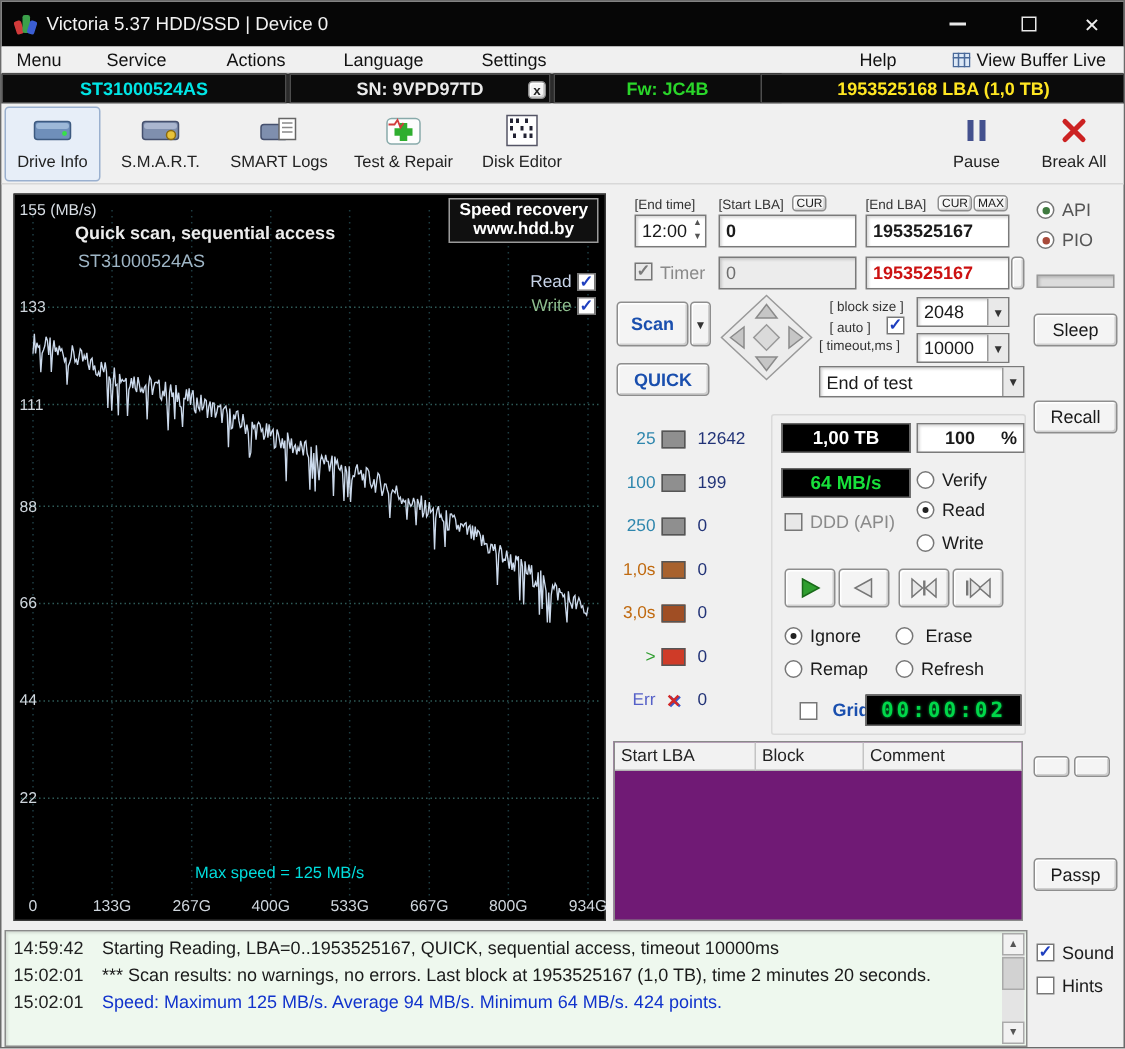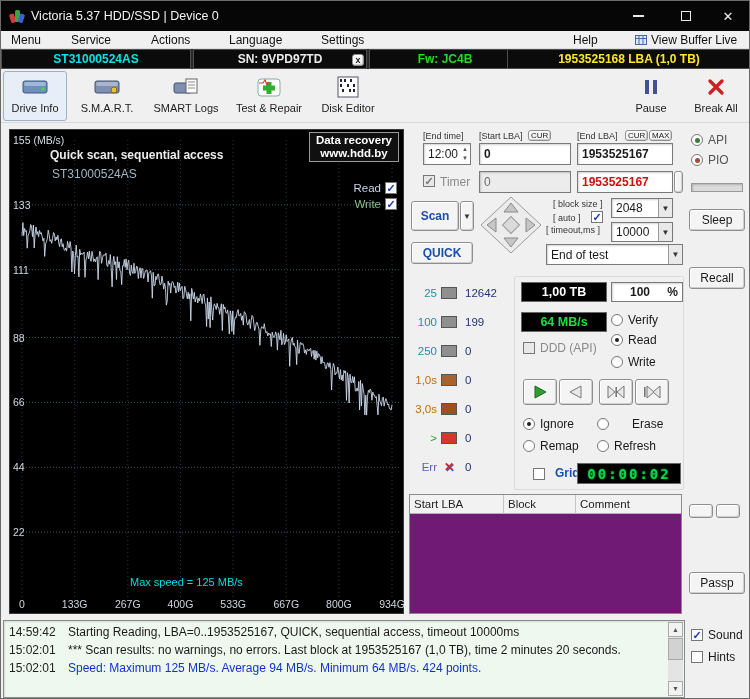--- a/index.html
+++ b/index.html
@@ -246,21 +246,21 @@
         <line class="gh" x1="4" y1="207.5" x2="391" y2="207.5"></line>
         <line class="gh" x1="4" y1="272.4" x2="391" y2="272.4"></line>
         <line class="gh" x1="4" y1="337.3" x2="391" y2="337.3"></line>
         <line class="gh" x1="4" y1="402.1" x2="391" y2="402.1"></line>
         <path class="curve" style="stroke:#ccdaec" d="M12.0 105.8L12.9 92.5L13.7 105.6L14.6 98.5L15.5 101.5L16.4 100.6L17.2 118.2L18.1 105.5L19.0 103.3L19.9 100.5L20.7 94.5L21.6 97.0L22.5 106.7L23.4 95.0L24.2 118.0L25.1 103.7L26.0 96.9L26.9 104.5L27.7 101.7L28.6 106.7L29.5 100.5L30.4 103.8L31.2 102.6L32.1 106.4L33.0 110.9L33.9 108.3L34.7 126.4L35.6 113.8L36.5 111.7L37.4 108.2L38.2 100.2L39.1 104.4L40.0 111.3L40.9 109.7L41.7 113.3L42.6 108.2L43.5 102.6L44.4 103.9L45.2 110.9L46.1 106.9L47.0 109.8L47.9 105.2L48.7 112.7L49.6 116.6L50.5 109.9L51.4 108.8L52.2 116.8L53.1 113.7L54.0 119.6L54.9 120.4L55.7 118.0L56.6 121.2L57.5 111.3L58.4 115.5L59.2 118.1L60.1 111.6L61.0 117.8L61.9 142.0L62.7 121.0L63.6 123.4L64.5 143.8L65.4 125.5L66.2 115.0L67.1 127.0L68.0 126.3L68.9 146.9L69.7 119.3L70.6 124.9L71.5 123.0L72.4 124.2L73.2 123.9L74.1 122.1L75.0 147.3L75.9 129.8L76.7 127.7L77.6 122.0L78.5 128.8L79.4 121.1L80.2 128.9L81.1 131.3L82.0 121.4L82.9 126.2L83.7 131.5L84.6 129.0L85.5 132.0L86.3 128.1L87.2 126.8L88.1 149.6L89.0 128.0L89.8 121.2L90.7 123.1L91.6 133.3L92.5 127.9L93.3 125.1L94.2 124.8L95.1 125.5L96.0 123.2L96.8 135.0L97.7 136.6L98.6 130.5L99.5 134.2L100.3 124.6L101.2 137.5L102.1 156.9L103.0 131.9L103.8 126.3L104.7 134.7L105.6 131.7L106.5 149.5L107.3 126.7L108.2 137.9L109.1 131.8L110.0 140.9L110.8 141.4L111.7 154.6L112.6 135.7L113.5 135.8L114.3 129.5L115.2 137.4L116.1 128.9L117.0 139.9L117.8 132.9L118.7 130.2L119.6 143.4L120.5 145.4L121.3 135.0L122.2 141.6L123.1 143.5L124.0 133.2L124.8 143.4L125.7 141.4L126.6 136.1L127.5 137.1L128.3 148.6L129.2 140.9L130.1 137.7L131.0 148.0L131.8 138.6L132.7 138.7L133.6 148.4L134.5 145.2L135.3 140.7L136.2 141.1L137.1 140.1L138.0 152.0L138.8 143.0L139.7 141.8L140.6 140.7L141.5 146.0L142.3 168.2L143.2 142.3L144.1 155.8L145.0 155.2L145.8 146.3L146.7 149.5L147.6 144.4L148.5 144.0L149.3 150.6L150.2 155.0L151.1 154.2L152.0 146.1L152.8 151.8L153.7 159.2L154.6 153.1L155.5 158.5L156.3 175.1L157.2 171.6L158.1 151.2L159.0 155.2L159.8 153.1L160.7 163.1L161.6 153.2L162.4 151.5L163.3 152.8L164.2 157.6L165.1 156.0L165.9 163.1L166.8 160.4L167.7 152.2L168.6 161.8L169.4 152.9L170.3 160.8L171.2 157.7L172.1 156.3L172.9 168.8L173.8 168.0L174.7 156.3L175.6 159.4L176.4 163.7L177.3 168.8L178.2 162.2L179.1 169.0L179.9 163.7L180.8 190.9L181.7 158.4L182.6 163.9L183.4 169.1L184.3 162.3L185.2 172.0L186.1 167.9L186.9 166.6L187.8 173.0L188.7 168.3L189.6 170.9L190.4 163.9L191.3 167.7L192.2 173.6L193.1 164.9L193.9 164.0L194.8 172.5L195.7 175.1L196.6 196.5L197.4 167.9L198.3 189.1L199.2 172.0L200.1 197.6L200.9 166.8L201.8 180.2L202.7 190.1L203.6 177.3L204.4 173.8L205.3 176.2L206.2 179.5L207.1 173.3L207.9 177.5L208.8 177.6L209.7 184.3L210.6 178.4L211.4 173.8L212.3 200.6L213.2 174.4L214.1 179.0L214.9 176.9L215.8 182.2L216.7 183.4L217.6 179.9L218.4 185.8L219.3 204.0L220.2 180.8L221.1 184.5L221.9 201.4L222.8 180.8L223.7 204.6L224.6 190.3L225.4 187.1L226.3 187.6L227.2 182.1L228.1 179.6L228.9 185.9L229.8 185.7L230.7 183.4L231.6 190.3L232.4 185.8L233.3 195.2L234.2 181.7L235.0 182.4L235.9 184.3L236.8 192.1L237.7 195.0L238.5 193.3L239.4 189.5L240.3 198.5L241.2 190.5L242.0 185.4L242.9 186.6L243.8 193.3L244.7 200.6L245.5 197.5L246.4 192.6L247.3 192.7L248.2 196.5L249.0 199.1L249.9 215.3L250.8 199.6L251.7 196.7L252.5 197.4L253.4 198.6L254.3 193.7L255.2 199.8L256.0 202.9L256.9 201.5L257.8 205.9L258.7 203.0L259.5 204.6L260.4 203.8L261.3 216.5L262.2 202.2L263.0 205.6L263.9 207.6L264.8 206.1L265.7 201.9L266.5 204.8L267.4 220.1L268.3 202.7L269.2 205.6L270.0 209.9L270.9 200.3L271.8 214.9L272.7 211.6L273.5 203.4L274.4 214.5L275.3 212.9L276.2 204.7L277.0 211.6L277.9 210.4L278.8 208.9L279.7 236.3L280.5 215.3L281.4 210.0L282.3 207.4L283.2 215.2L284.0 213.1L284.9 216.6L285.8 217.9L286.7 234.6L287.5 210.2L288.4 223.3L289.3 223.2L290.2 212.8L291.0 212.7L291.9 214.7L292.8 213.6L293.7 216.2L294.5 223.0L295.4 219.9L296.3 224.4L297.2 219.1L298.0 219.5L298.9 221.0L299.8 219.1L300.7 218.5L301.5 226.4L302.4 221.3L303.3 220.3L304.2 229.2L305.0 220.3L305.9 230.1L306.8 221.1L307.7 227.9L308.5 223.6L309.4 224.6L310.3 227.3L311.1 234.0L312.0 226.6L312.9 232.9L313.8 232.4L314.6 232.7L315.5 238.6L316.4 238.4L317.3 232.9L318.1 233.1L319.0 237.3L319.9 232.7L320.8 239.3L321.6 260.0L322.5 239.6L323.4 233.5L324.3 236.3L325.1 244.9L326.0 242.8L326.9 243.3L327.8 237.0L328.6 242.8L329.5 249.1L330.4 239.6L331.3 250.0L332.1 245.0L333.0 251.0L333.9 240.4L334.8 243.0L335.6 240.9L336.5 270.3L337.4 242.7L338.3 247.5L339.1 273.0L340.0 244.2L340.9 252.2L341.8 252.8L342.6 246.4L343.5 253.0L344.4 246.8L345.3 260.8L346.1 261.2L347.0 258.1L347.9 261.1L348.8 251.5L349.6 279.9L350.5 250.3L351.4 276.0L352.3 253.6L353.1 258.6L354.0 263.8L354.9 284.9L355.8 265.1L356.6 285.1L357.5 266.7L358.4 260.3L359.3 262.5L360.1 259.0L361.0 260.7L361.9 270.3L362.8 262.1L363.6 264.9L364.5 265.0L365.4 267.8L366.3 266.5L367.1 275.3L368.0 284.9L368.9 264.2L369.8 271.1L370.6 272.7L371.5 275.7L372.4 268.1L373.3 267.0L374.1 276.1L375.0 271.6L375.9 268.6L376.8 270.9L377.6 275.0L378.5 273.9L379.4 278.6L380.3 278.7L381.1 280.1L382.0 274.9"></path>
       </svg>
     <span id="g-ytop">155 (MB/s)</span>
     <div id="g-title">Quick scan, sequential access</div>
     <div id="g-model">ST31000524AS</div>
     <div id="wmark">
-      <div>Data recovery</div>
+      <div>Speed recovery</div>
       <div>www.hdd.by</div>
     </div>
     <div class="legend-row" style="top:52px">
       <span style="color:#c7d3e8">Read</span>
       <span class="cb">✓</span>
     </div>
     <div class="legend-row" style="top:68px">
       <span style="color:#8fbf8f">Write</span>
       <span class="cb">✓</span>
     </div>
@@ -441,21 +441,21 @@
           <rect x="2" y="2" width="1.6" height="10" fill="#777"></rect>
           <polygon points="5,1 12,7 5,13" fill="#e8e8e8" stroke="#777"></polygon>
           <polygon points="18,1 11,7 18,13" fill="#e8e8e8" stroke="#777"></polygon>
         </svg>
     </div>
 
     <div class="abs" style="left:114px;top:288px;display:flex;gap:5px;align-items:center">
       <span class="radio sel"></span>
         <span>Ignore</span>
     </div>
-    <div class="abs" style="left:188px;top:288px;display:flex;gap:23px;align-items:center">
+    <div class="abs" style="left:188px;top:288px;display:flex;gap:8px;align-items:center">
       <span class="radio"></span>
         <span>Erase</span>
     </div>
     <div class="abs" style="left:114px;top:310px;display:flex;gap:5px;align-items:center">
       <span class="radio"></span>
         <span>Remap</span>
     </div>
     <div class="abs" style="left:188px;top:310px;display:flex;gap:5px;align-items:center">
       <span class="radio"></span>
         <span>Refresh</span>

